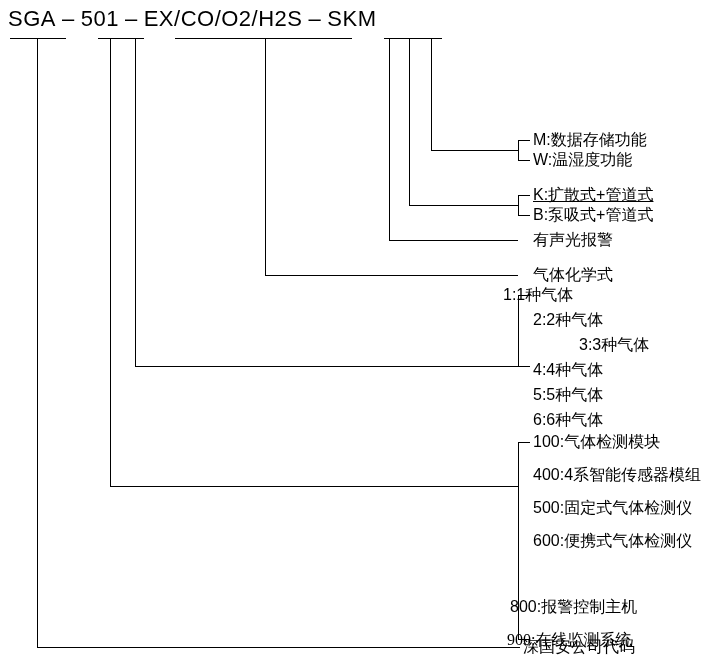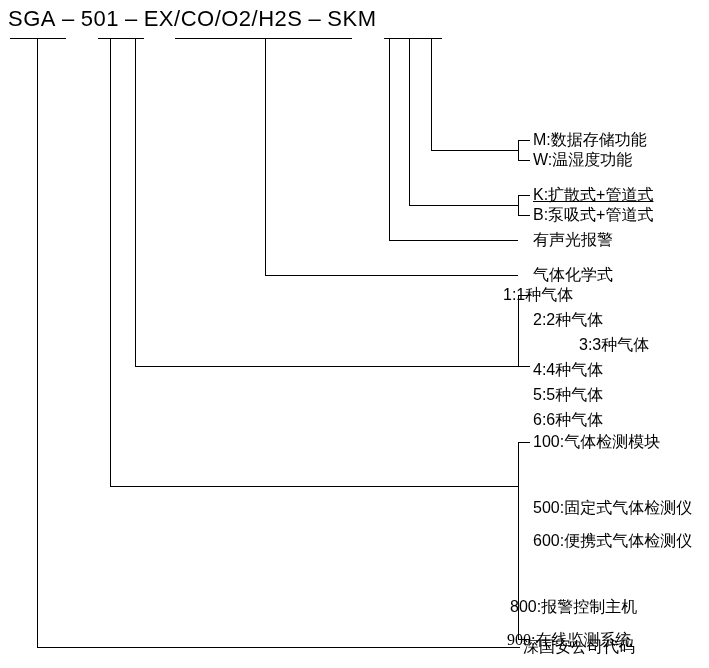--- a/index.html
+++ b/index.html
@@ -110,20 +110,21 @@
   <div class="leaf" style="left:533px; top:313px;text-align:center;">2:2种气体</div>
   <div class="leaf" style="left:532px; top:338px;margin-left:47px;">3:3种气体</div>
   <div class="leaf" style="left:533px; top:363px;">4:4种气体</div>
   <div class="leaf" style="left:533px; top:388px;">5:5种气体</div>
   <div class="leaf" style="left:533px; top:413px;">6:6种气体</div>
 
   <div class="vline" style="left:518px; top:442px; height:198px;"></div>
   <div class="hline" style="left:518px; top:442px; width:12px;"></div>
   <div class="hline" style="left:518px; top:639px; width:12px;"></div>
   <div class="leaf" style="left:533px; top:435px;">100:气体检测模块</div>
+  <div class="leaf" style="left:533px; top:468px;">400:4系智能传感器模组</div>
   <div class="leaf" style="left:533px; top:501px;">500:固定式气体检测仪</div>
   <div class="leaf" style="left:533px; top:534px;">600:便携式气体检测仪</div>
   <div class="leaf" style="left:510px; top:600px;">800:报警控制主机</div>
   <div class="leaf" style="left:507px; top:633px;font-family:Liberation Serif, serif;">900:在线监测系统</div>
 
   <div class="leaf" style="left:523px; top:640px;text-align:center;">深国安公司代码</div>
 
 </div>
 
 </body></html>

